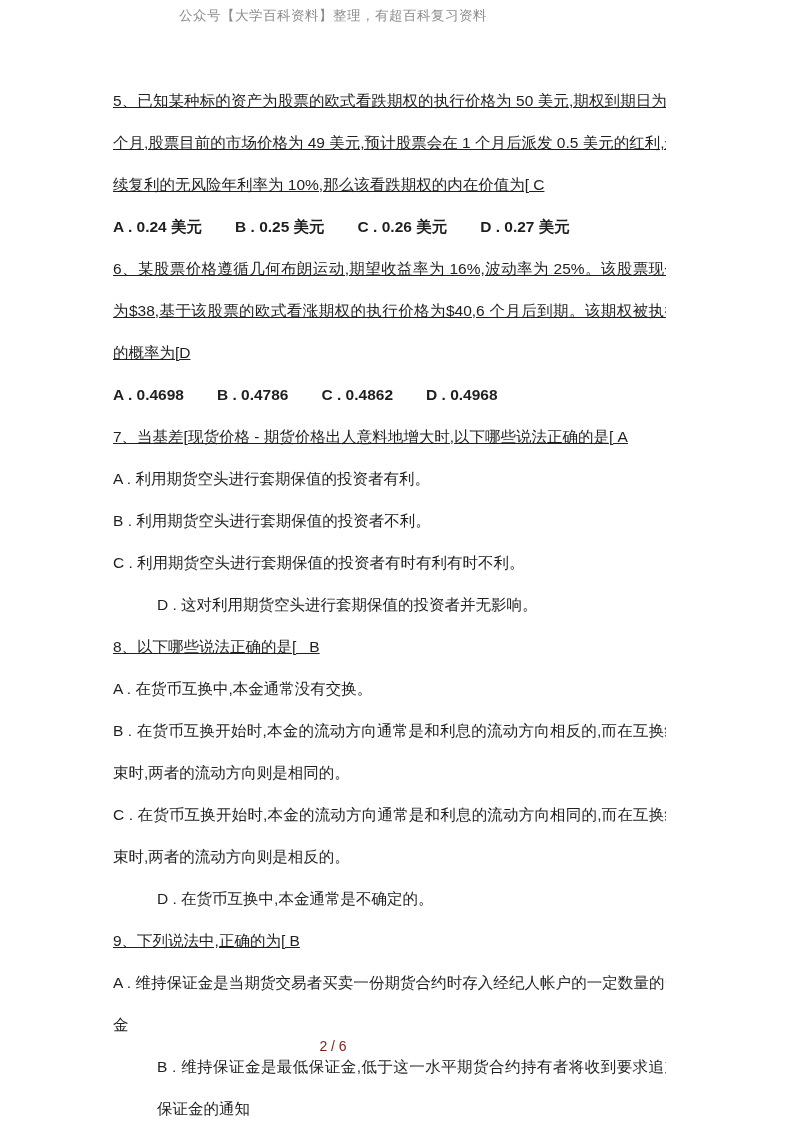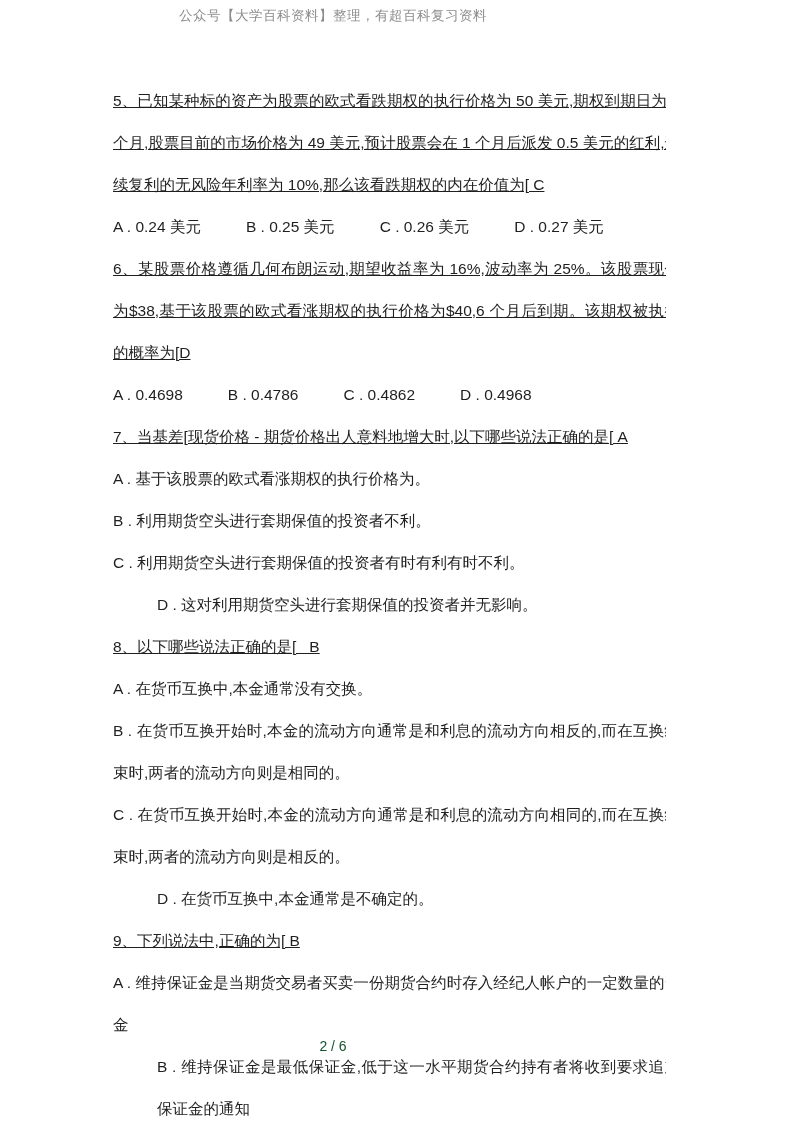--- a/index.html
+++ b/index.html
@@ -35,33 +35,34 @@
     margin: 0;
     line-height: 42px;
     font-size: 15.5px;
     text-align: justify;
     color: #1f1f1f;
   }
   .line:last-child { text-align-last: left; margin-left: 44px; }
   .stem { text-align: justify; text-decoration: underline; }
   .options-row {
     display: flex;
-    gap: 45px;
+    gap: 33px;
     line-height: 42px;
     font-size: 15.5px;
     color: #1f1f1f;
+    font-weight: bold;
   }
   .doc-footer {
     position: absolute;
     bottom: 68px;
     left: 0;
     right: 0;
     text-align: center;
     font-size: 14px;
-    color: #14532d;
+    color: #7f1d1d;
   }
 </style>
 </head>
 <body>
 
 <div class="page">
 
   <div class="doc-header">公众号【大学百科资料】整理，有超百科复习资料</div>
 
   <div class="content">
@@ -81,21 +82,21 @@
       <div class="options-row">
         <span>A . 0.4698</span>
         <span>B . 0.4786</span>
         <span>C . 0.4862</span>
         <span>D . 0.4968</span>
       </div>
     </section>
 
     <section>
       <p class="line stem">7、当基差[现货价格 - 期货价格出人意料地增大时,以下哪些说法正确的是[  A</p>
-      <p class="line">A . 基于该股票的欧式看涨期权的执行价格为。</p>
+      <p class="line">A . 利用期货空头进行套期保值的投资者有利。</p>
       <p class="line">B . 利用期货空头进行套期保值的投资者不利。</p>
       <p class="line">C . 利用期货空头进行套期保值的投资者有时有利有时不利。</p>
       <p class="line">D . 这对利用期货空头进行套期保值的投资者并无影响。</p>
     </section>
 
     <section>
       <p class="line stem">8、以下哪些说法正确的是[&nbsp;&nbsp;&nbsp;B</p>
       <p class="line">A . 在货币互换中,本金通常没有交换。</p>
       <p class="line">B . 在货币互换开始时,本金的流动方向通常是和利息的流动方向相反的,而在互换结束时,两者的流动方向则是相同的。</p>
       <p class="line">C . 在货币互换开始时,本金的流动方向通常是和利息的流动方向相同的,而在互换结束时,两者的流动方向则是相反的。</p>

